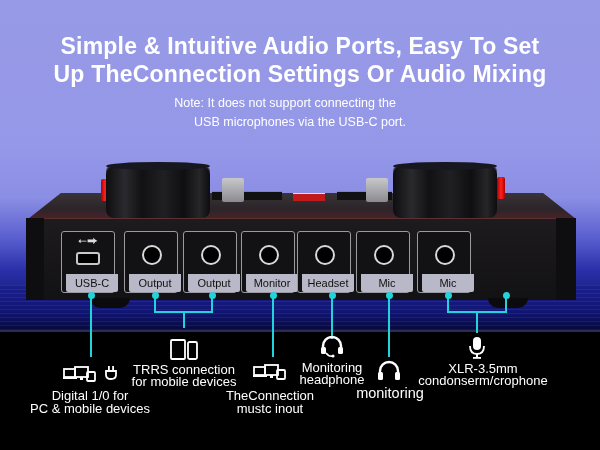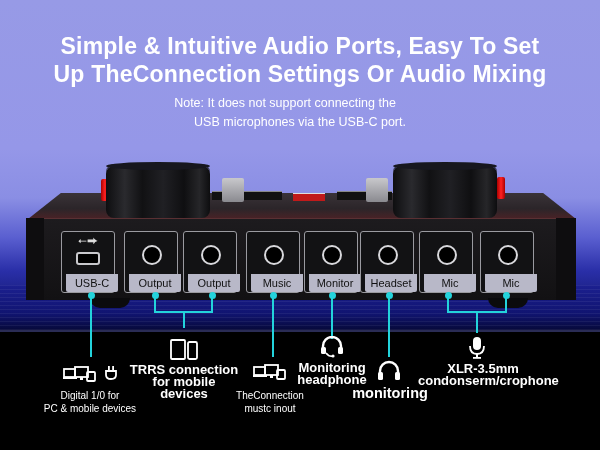--- a/index.html
+++ b/index.html
@@ -38,22 +38,22 @@
   .port{position:relative;width:54px;height:62px;border:1.5px solid #9a9aa0;border-radius:3px;background:#121214;box-sizing:border-box;}
   .port .jack{position:absolute;left:50%;top:13px;width:16px;height:16px;margin-left:-9px;border:2px solid #d8d8dc;border-radius:50%;background:#000;}
   .port .usb-slot{position:absolute;left:50%;top:20px;width:20px;height:9px;margin-left:-12px;border:2px solid #c8c8cc;border-radius:3px;background:#000;}
   .port .usb-glyph{position:absolute;left:0;top:2px;width:100%;text-align:center;color:#ddd;font-size:11px;}
   .port .label{position:absolute;left:4px;bottom:0;width:100%;height:18px;background:#b8b8c8;color:#111;font-size:11px;line-height:18px;text-align:center;border-radius:0 0 2px 2px;}
 
   
   .line{position:absolute;background:#23d3dc;}
   .dot{position:absolute;width:7px;height:7px;border-radius:50%;background:#23d3dc;margin-left:-3.5px;margin-top:-3.5px;}
 
-  .cap{position:absolute;color:#fff;font-size:10px;line-height:13px;text-align:center;}
-  .cap-big{font-weight:bold;font-size:13.5px;line-height:15px;}
+  .cap{position:absolute;color:#fff;font-size:13px;line-height:13px;text-align:center;}
+  .cap-big{font-weight:normal;font-size:13.5px;line-height:15px;}
   .icon{position:absolute;color:#fff;}
   svg{display:block;}
 </style>
 </head>
 <body>
 
 <div class="bg-top"></div>
 <div class="water"></div>
 <div class="shelf"></div>
 <div class="bg-bottom"></div>
@@ -91,24 +91,20 @@
     <div class="label">USB-C</div>
   </div>
   <div class="port" style="margin-left:4px;">
     <div class="jack"></div>
     <div class="label">Output</div>
   </div>
   <div class="port">
     <div class="jack"></div>
     <div class="label">Output</div>
   </div>
-  <div class="port" style="margin-left:4px;">
-    <div class="jack"></div>
-    <div class="label">Music</div>
-  </div>
   <div class="port" style="margin-left:-1px;">
     <div class="jack"></div>
     <div class="label">Monitor</div>
   </div>
   <div class="port" style="margin-left:-3px;">
     <div class="jack"></div>
     <div class="label">Headset</div>
   </div>
   <div class="port" style="margin-left:0px;">
     <div class="jack"></div>

